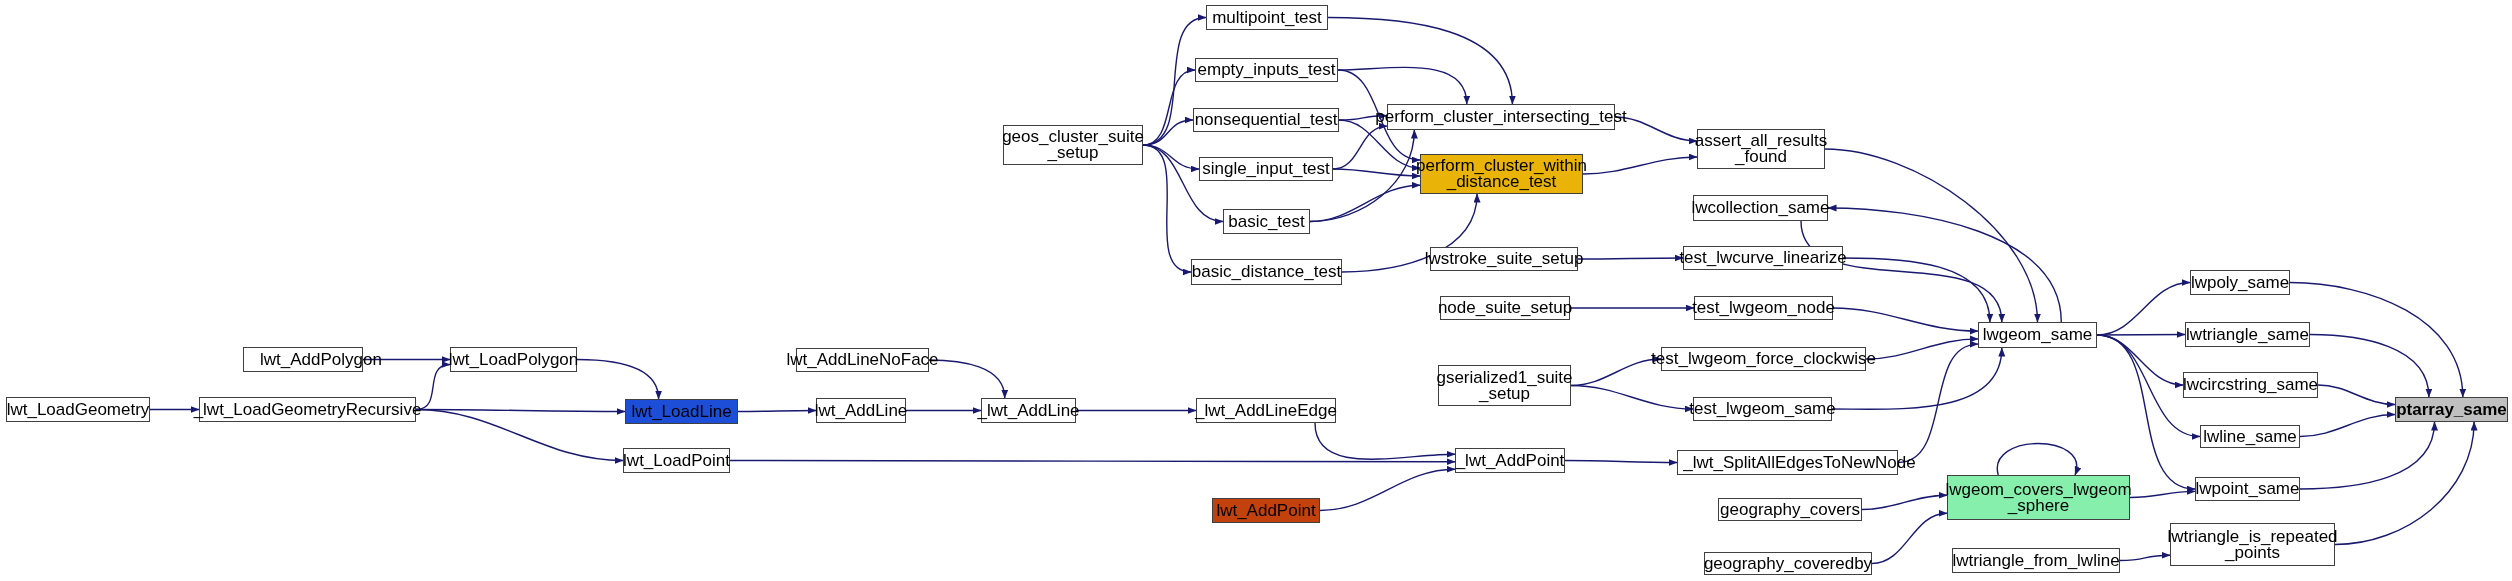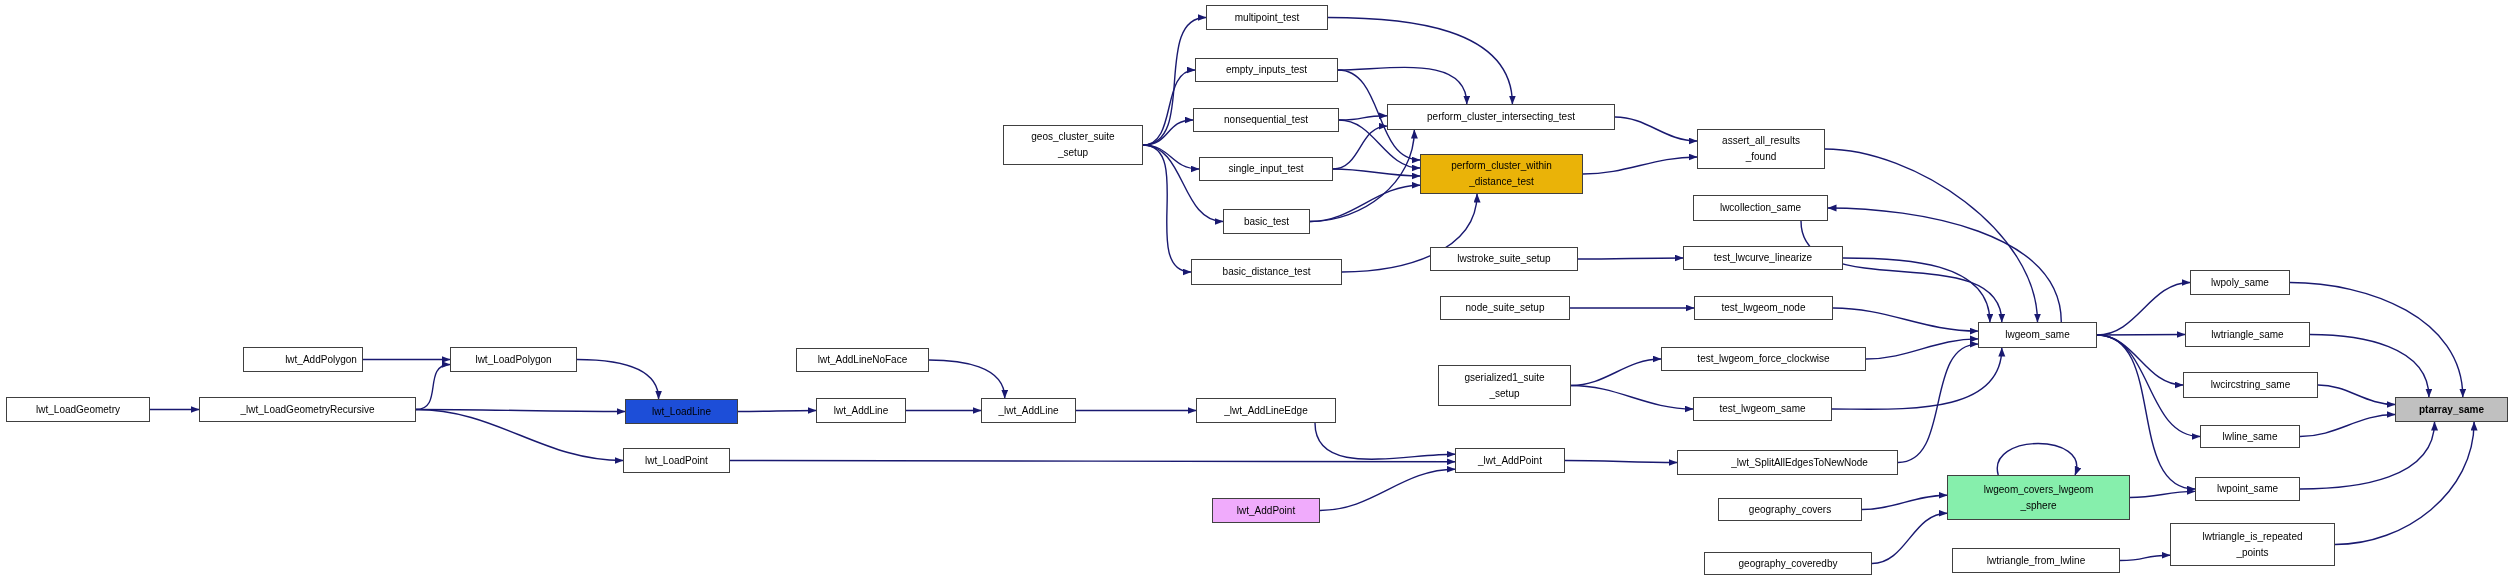--- a/index.html
+++ b/index.html
@@ -14,21 +14,21 @@
   .node{
     position:absolute;
     box-sizing:border-box;
     background:#ffffff;
     border:1.5px solid #404040;
     color:#000000;
     display:flex;
     flex-direction:column;
     align-items:center;
     justify-content:center;
-    font-size:10px;
+    font-size:17px;
     line-height:16px;
     white-space:nowrap;
     text-align:center;
     cursor:pointer;
   }
   .node.hl{background:#c0c0c0;cursor:default;font-weight:bold;}
   .node span{display:block;}
 </style>
 </head>
 <body>
@@ -127,21 +127,21 @@
       </div>
       <div class="node" style="left: 816px; top: 398px; width: 90px; height: 25px; border-color: rgb(64, 64, 64); background: rgb(255, 255, 255);">
         <span>lwt_AddLine</span>
       </div>
       <div class="node" style="left: 981px; top: 398px; width: 95px; height: 25px; border-color: rgb(64, 64, 64); background: rgb(255, 255, 255);">
         <span>_lwt_AddLine</span>
       </div>
       <div class="node" style="left: 1196px; top: 398px; width: 140px; height: 25px; border-color: rgb(64, 64, 64); background: rgb(255, 255, 255);">
         <span>_lwt_AddLineEdge</span>
       </div>
-      <div class="node" style="left: 1212px; top: 498px; width: 108px; height: 25px; border-color: rgb(64, 64, 64); background: #f0abfc;">
+      <div class="node" style="left: 1212px; top: 498px; width: 108px; height: 25px; border-color: rgb(64, 64, 64); background: #c2410c;">
         <span>lwt_AddPoint</span>
       </div>
       <div class="node" style="left: 1455px; top: 448px; width: 110px; height: 25px; border-color: rgb(64, 64, 64); background: rgb(255, 255, 255);">
         <span>_lwt_AddPoint</span>
       </div>
       <div class="node" style="left: 1677px; top: 450px; width: 221px; height: 25px; border-color: rgb(64, 64, 64); background: rgb(255, 255, 255); padding-left: 24px;">
         <span>_lwt_SplitAllEdgesToNewNode</span>
       </div>
       <div class="node" style="left: 1003px; top: 125px; width: 140px; height: 40px; border-color: rgb(64, 64, 64); background: rgb(255, 255, 255);">
         <span>geos_cluster_suite</span>

